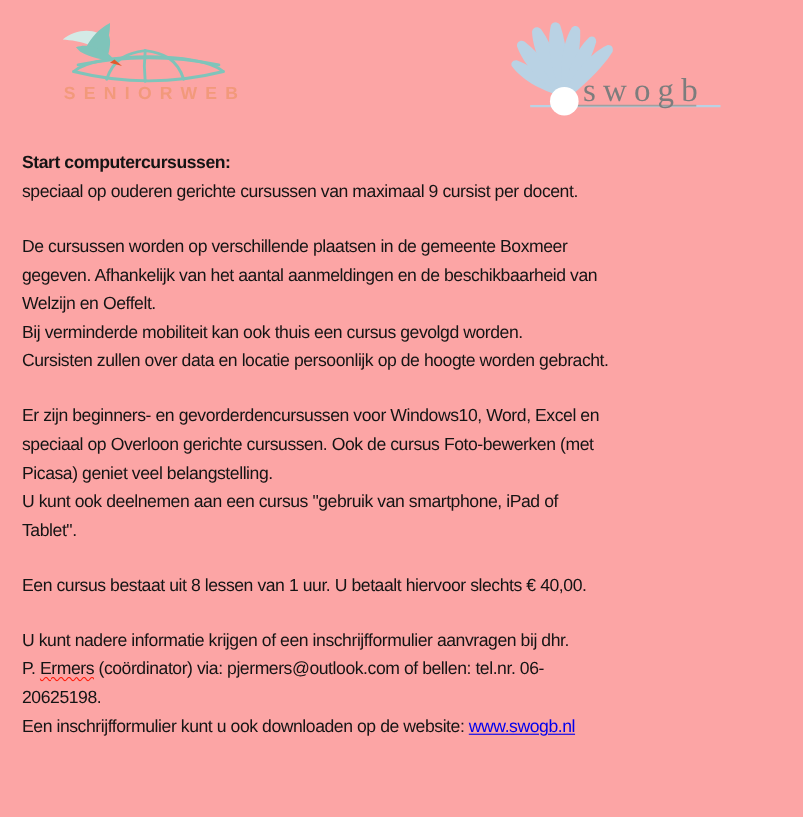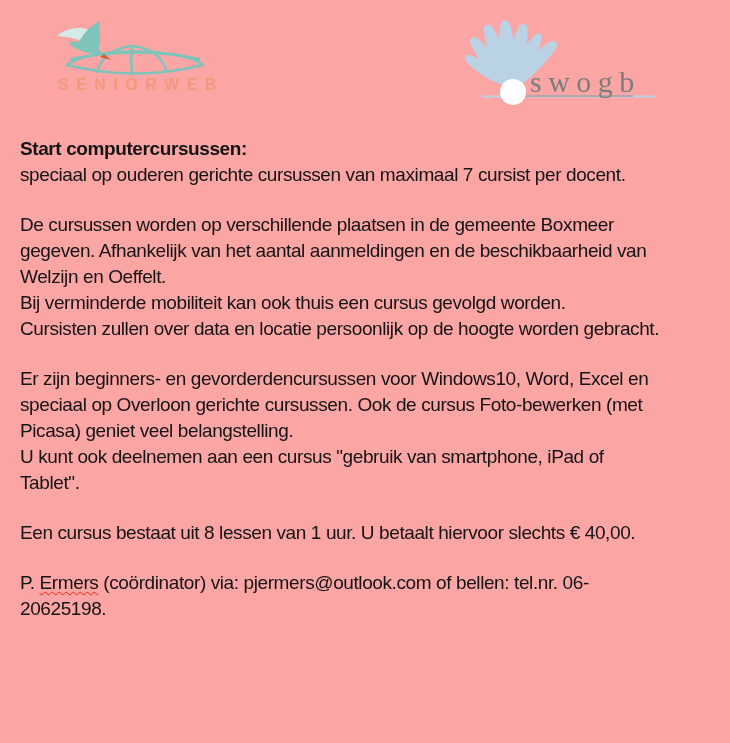--- a/index.html
+++ b/index.html
@@ -23,21 +23,21 @@
     letter-spacing: 7.5px;
   }
   .logo-swogb text {
     font-family: "Liberation Serif", serif;
     font-size: 30px;
     letter-spacing: 6.5px;
   }
 
   .doc-body {
     padding: 26px 20px 0 20px;
-    font-size: 19px;
+    font-size: 16px;
     line-height: 26px;
     letter-spacing: -0.4px;
   }
   .heading { font-weight: bold; }
   .para { margin: 0 0 24px 0; }
   .para:last-child { margin-bottom: 0; }
   .line { white-space: pre; }
   .line span { white-space: pre; }
   .spellerror {
     text-decoration: underline;
@@ -97,21 +97,21 @@
       <text x="72" y="84" fill="#7d7d7d">swogb</text>
     </svg>
 
   </div>
 
   <div class="doc-body">
 
     <div class="heading">Start computercursussen:</div>
 
     <div class="para">
-      <div class="line">speciaal op ouderen gerichte cursussen van maximaal 7 cursist per docent.</div>
+      <div class="line">speciaal op ouderen gerichte cursussen van maximaal 9 cursist per docent.</div>
     </div>
 
     <div class="para">
       <div class="line">De cursussen worden op verschillende plaatsen in de gemeente Boxmeer</div>
       <div class="line">gegeven. Afhankelijk van het aantal aanmeldingen en de beschikbaarheid van</div>
       <div class="line">Welzijn en Oeffelt.</div>
       <div class="line">Bij verminderde mobiliteit kan ook thuis een cursus gevolgd worden.</div>
       <div class="line">Cursisten zullen over data en locatie persoonlijk op de hoogte worden gebracht.</div>
     </div>
 
@@ -121,18 +121,20 @@
       <div class="line">Picasa) geniet veel belangstelling.</div>
       <div class="line">U kunt ook deelnemen aan een cursus "gebruik van smartphone, iPad of</div>
       <div class="line">Tablet".</div>
     </div>
 
     <div class="para">
       <div class="line">Een cursus bestaat uit 8 lessen van 1 uur. U betaalt hiervoor slechts € 40,00.</div>
     </div>
 
     <div class="para">
+      <div class="line">U kunt nadere informatie krijgen of een inschrijfformulier aanvragen bij dhr.</div>
       <div class="line"><span>P. </span><span class="spellerror">Ermers</span><span> (coördinator) via: pjermers@outlook.com of bellen: tel.nr. 06-</span></div>
       <div class="line">20625198.</div>
+      <div class="line"><span>Een inschrijfformulier kunt u ook downloaden op de website: </span><a class="weblink">www.swogb.nl</a></div>
     </div>
 
   </div>
 </div>
 
 </body></html>

